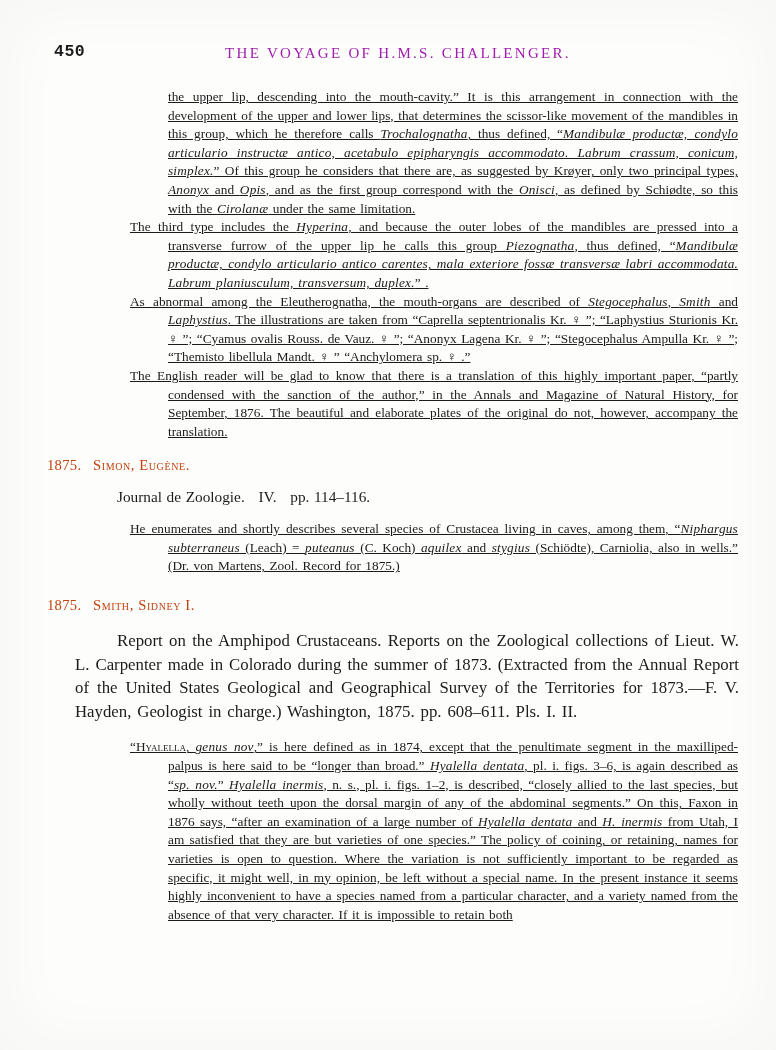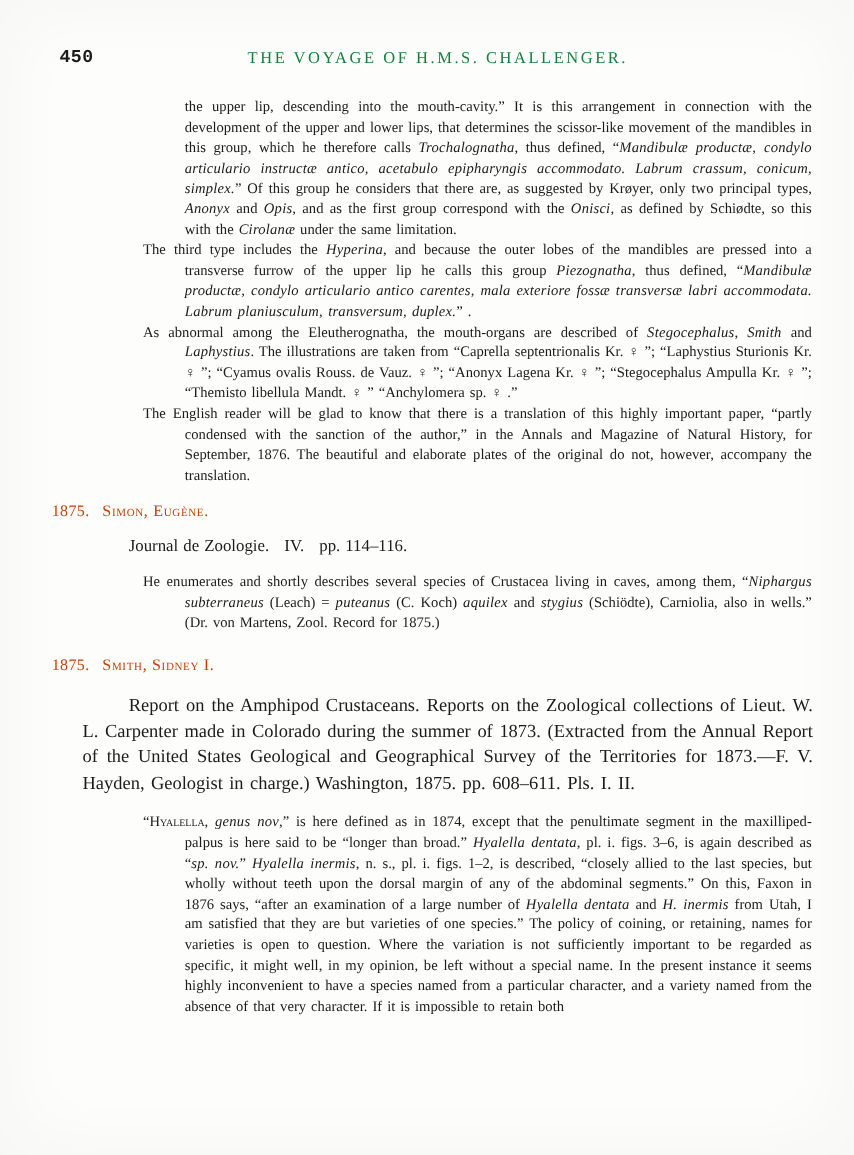--- a/index.html
+++ b/index.html
@@ -17,32 +17,33 @@
   
   .running-head { position: relative; padding-top: 44px; height: 20px; }
   .page-number {
     position: absolute; left: 54px; top: 42px;
     font-size: 16.5px; font-weight: bold; letter-spacing: 0.5px; font-family: Liberation Mono, monospace;
   }
   .running-title {
     position: absolute; left: 30px; right: 10px; top: 45px;
     text-align: center;
     font-size: 15px; letter-spacing: 2.3px; font-weight: normal;
-    color: #15803d;
+    color: #a21caf;
   }
   
   .annotation { margin-left: 130px; width: 608px; }
   .annotation p {
     margin: 0;
     font-size: 13.3px;
     line-height: 18.6px;
     text-align: justify;
     word-spacing: 0.09em;
     padding-left: 38px;
     text-indent: -38px;
+    text-decoration: underline;
   }
   .annotation p.cont { text-indent: 0; }
   .main-block { margin-top: 24px; }
   
   .entry-heading {
     margin: 16px 0 0 47px;
     font-size: 14.6px;
     font-weight: normal;
     color: #c2410c;
   }

